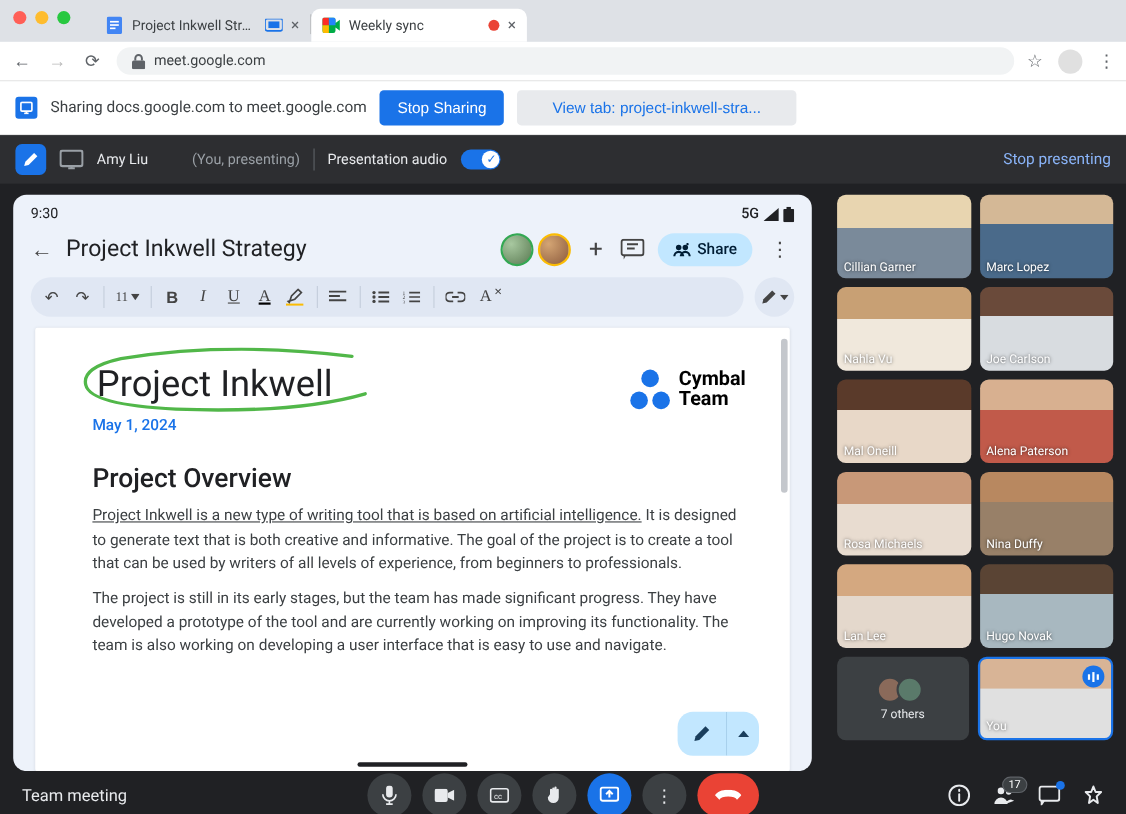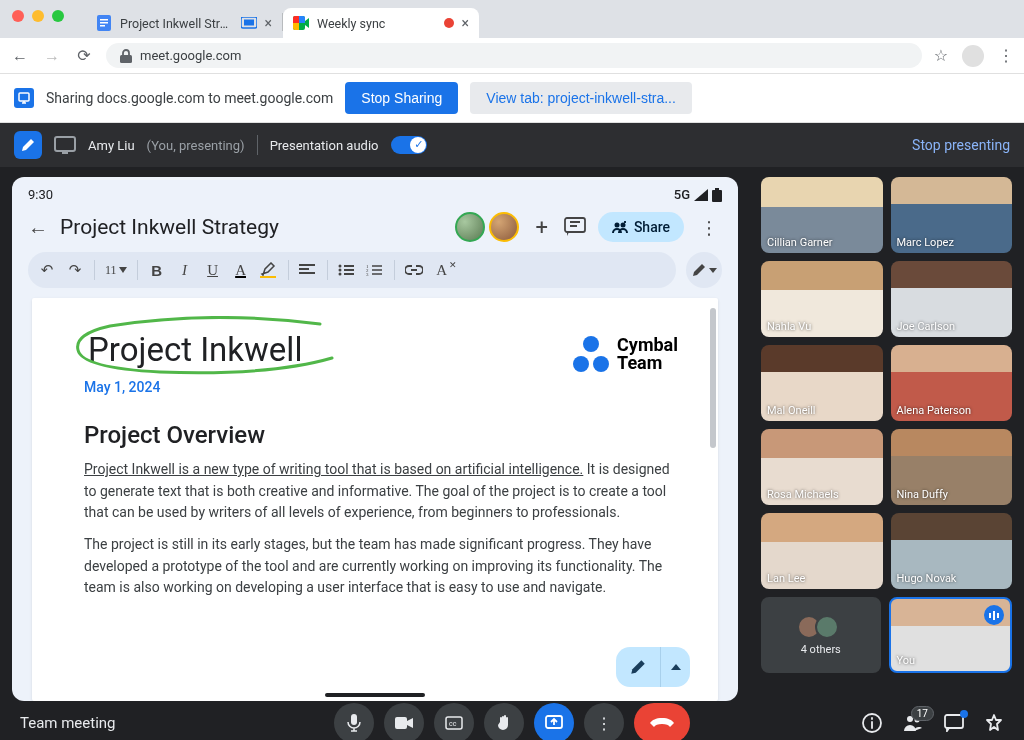--- a/index.html
+++ b/index.html
@@ -25,21 +25,21 @@
   .addr-btn.disabled { color: #bbb; }
   .addr-field { flex: 1; display: flex; align-items: center; gap: 8px; background: #f1f3f4; border-radius: 16px; padding: 5px 14px; font-size: 13px; color: #3c4043; }
   .addr-field .lock { color: #5f6368; font-size: 12px; }
   .addr-right { display: flex; align-items: center; gap: 14px; color: #5f6368; }
   .avatar-circle { width: 22px; height: 22px; border-radius: 50%; background: #e0e0e0; }
   
   
   .share-bar { background: #fff; display: flex; align-items: center; padding: 8px 14px; gap: 12px; font-size: 14px; color: #3c4043; border-bottom: 1px solid #e0e0e0; }
   .share-icon { width: 20px; height: 20px; background: #1a73e8; border-radius: 3px; display: flex; align-items: center; justify-content: center; color: #fff; font-size: 11px; }
   .btn-blue { background: #1a73e8; color: #fff; border: none; padding: 8px 16px; border-radius: 4px; font-size: 14px; font-weight: 500; }
-  .btn-grey { background: #e8eaed; color: #1a73e8; border: none; padding: 8px 16px; border-radius: 4px; font-size: 14px; }
+  .btn-grey { background: #e8eaed; color: #1a73e8; border: none; padding: 8px 32px; border-radius: 4px; font-size: 14px; }
   
   
   .meet { background: #202124; height: calc(740px - 38px - 36px - 44px); display: flex; flex-direction: column; }
   .present-bar { background: #2d2e31; display: flex; align-items: center; padding: 8px 14px; gap: 12px; font-size: 13px; color: #e8eaed; }
   .present-icon { width: 28px; height: 28px; background: #1a73e8; border-radius: 6px; display: flex; align-items: center; justify-content: center; }
   .present-icon svg { fill: #fff; }
   .present-sep { width: 1px; height: 20px; background: #5f6368; }
   .toggle { width: 36px; height: 18px; background: #1a73e8; border-radius: 10px; position: relative; }
   .toggle::after { content: ""; position: absolute; right: 1px; top: 1px; width: 16px; height: 16px; background: #fff; border-radius: 50%; display:flex; align-items:center; justify-content:center;}
   .toggle-check { position:absolute; right:3px; top:2px; color:#1a73e8; font-size:11px; z-index:1;}
@@ -212,21 +212,21 @@
           <path d="M2 14 l1-4 8-8 3 3-8 8z" fill="#fff"></path>
         </svg>
     </span>
     <span>
       <svg width="22" height="18" viewBox="0 0 22 18">
           <rect x="1" y="1" width="20" height="14" rx="2" fill="none" stroke="#9aa0a6" stroke-width="2"></rect>
           <path d="M8 17 h6 M11 15 v2" stroke="#9aa0a6" stroke-width="2"></path>
         </svg>
     </span>
     <span>Amy Liu</span>
-    <span style="color:#9aa0a6;">(You, presenting)</span>
+    <span style="color:#9aa0a6;margin-left:28px;">(You, presenting)</span>
     <span class="present-sep"></span>
     <span>Presentation audio</span>
     <span class="toggle">
         <span class="toggle-check">✓</span>
       </span>
     <span class="stop-present">Stop presenting</span>
   </div>
 
   <div class="meet-body">
 
@@ -418,21 +418,21 @@
         <div class="tile p10">
             <span class="name">Hugo Novak</span>
           </div>
       </div>
       <div class="grid-row">
         <div class="tile others-tile">
           <div class="others-avs">
             <div class="oa" style="background:#8a6a5a;"></div>
             <div class="oa" style="background:#5a7a6a;"></div>
           </div>
-          <span class="others-label">4 others</span>
+          <span class="others-label">7 others</span>
         </div>
         <div class="tile p11 you">
           <span class="speak">
               <span style="height:5px;"></span>
               <span style="height:9px;"></span>
               <span style="height:5px;"></span>
             </span>
           <span class="name">You</span>
         </div>
       </div>

